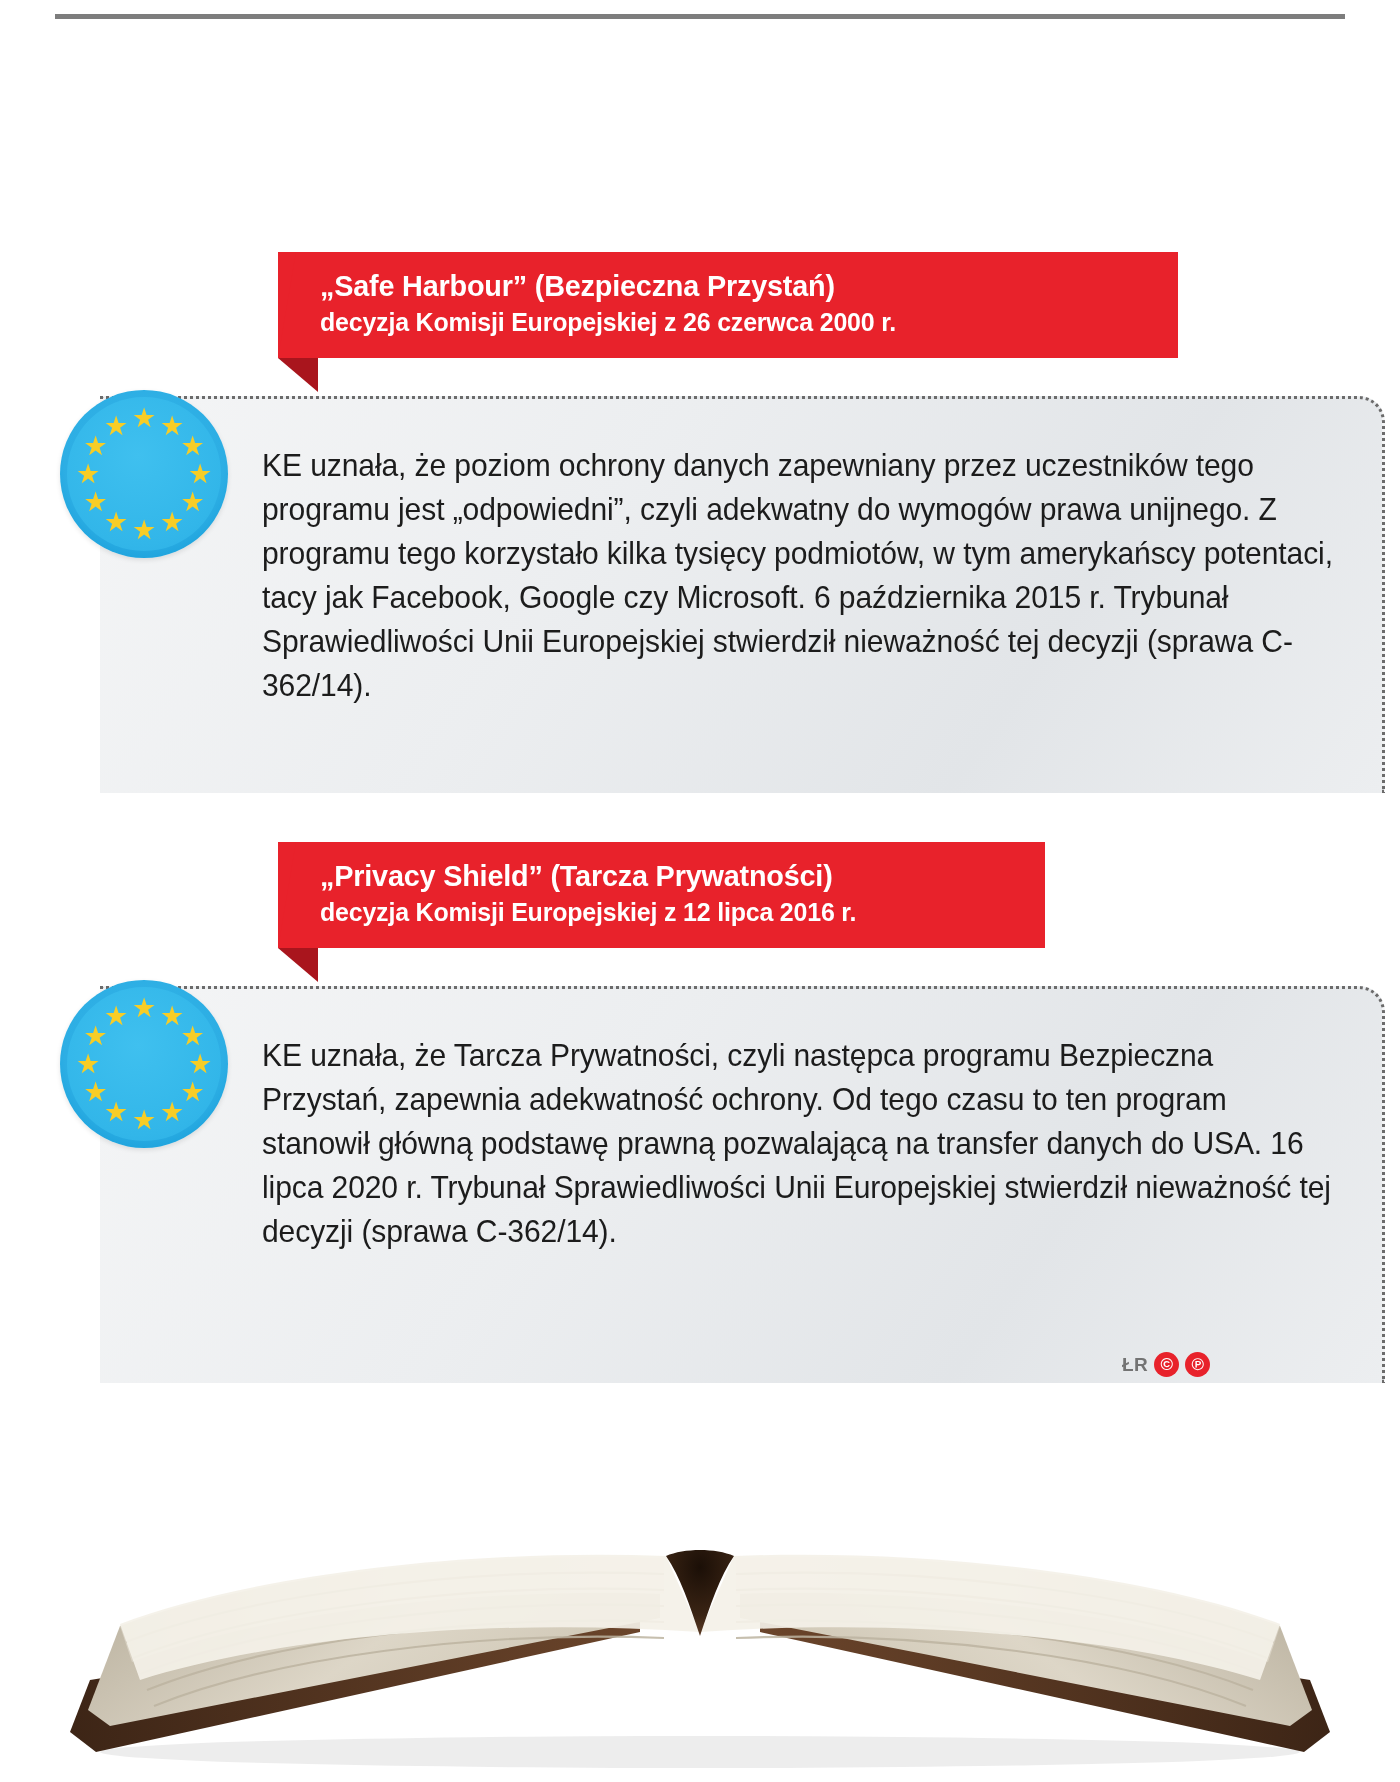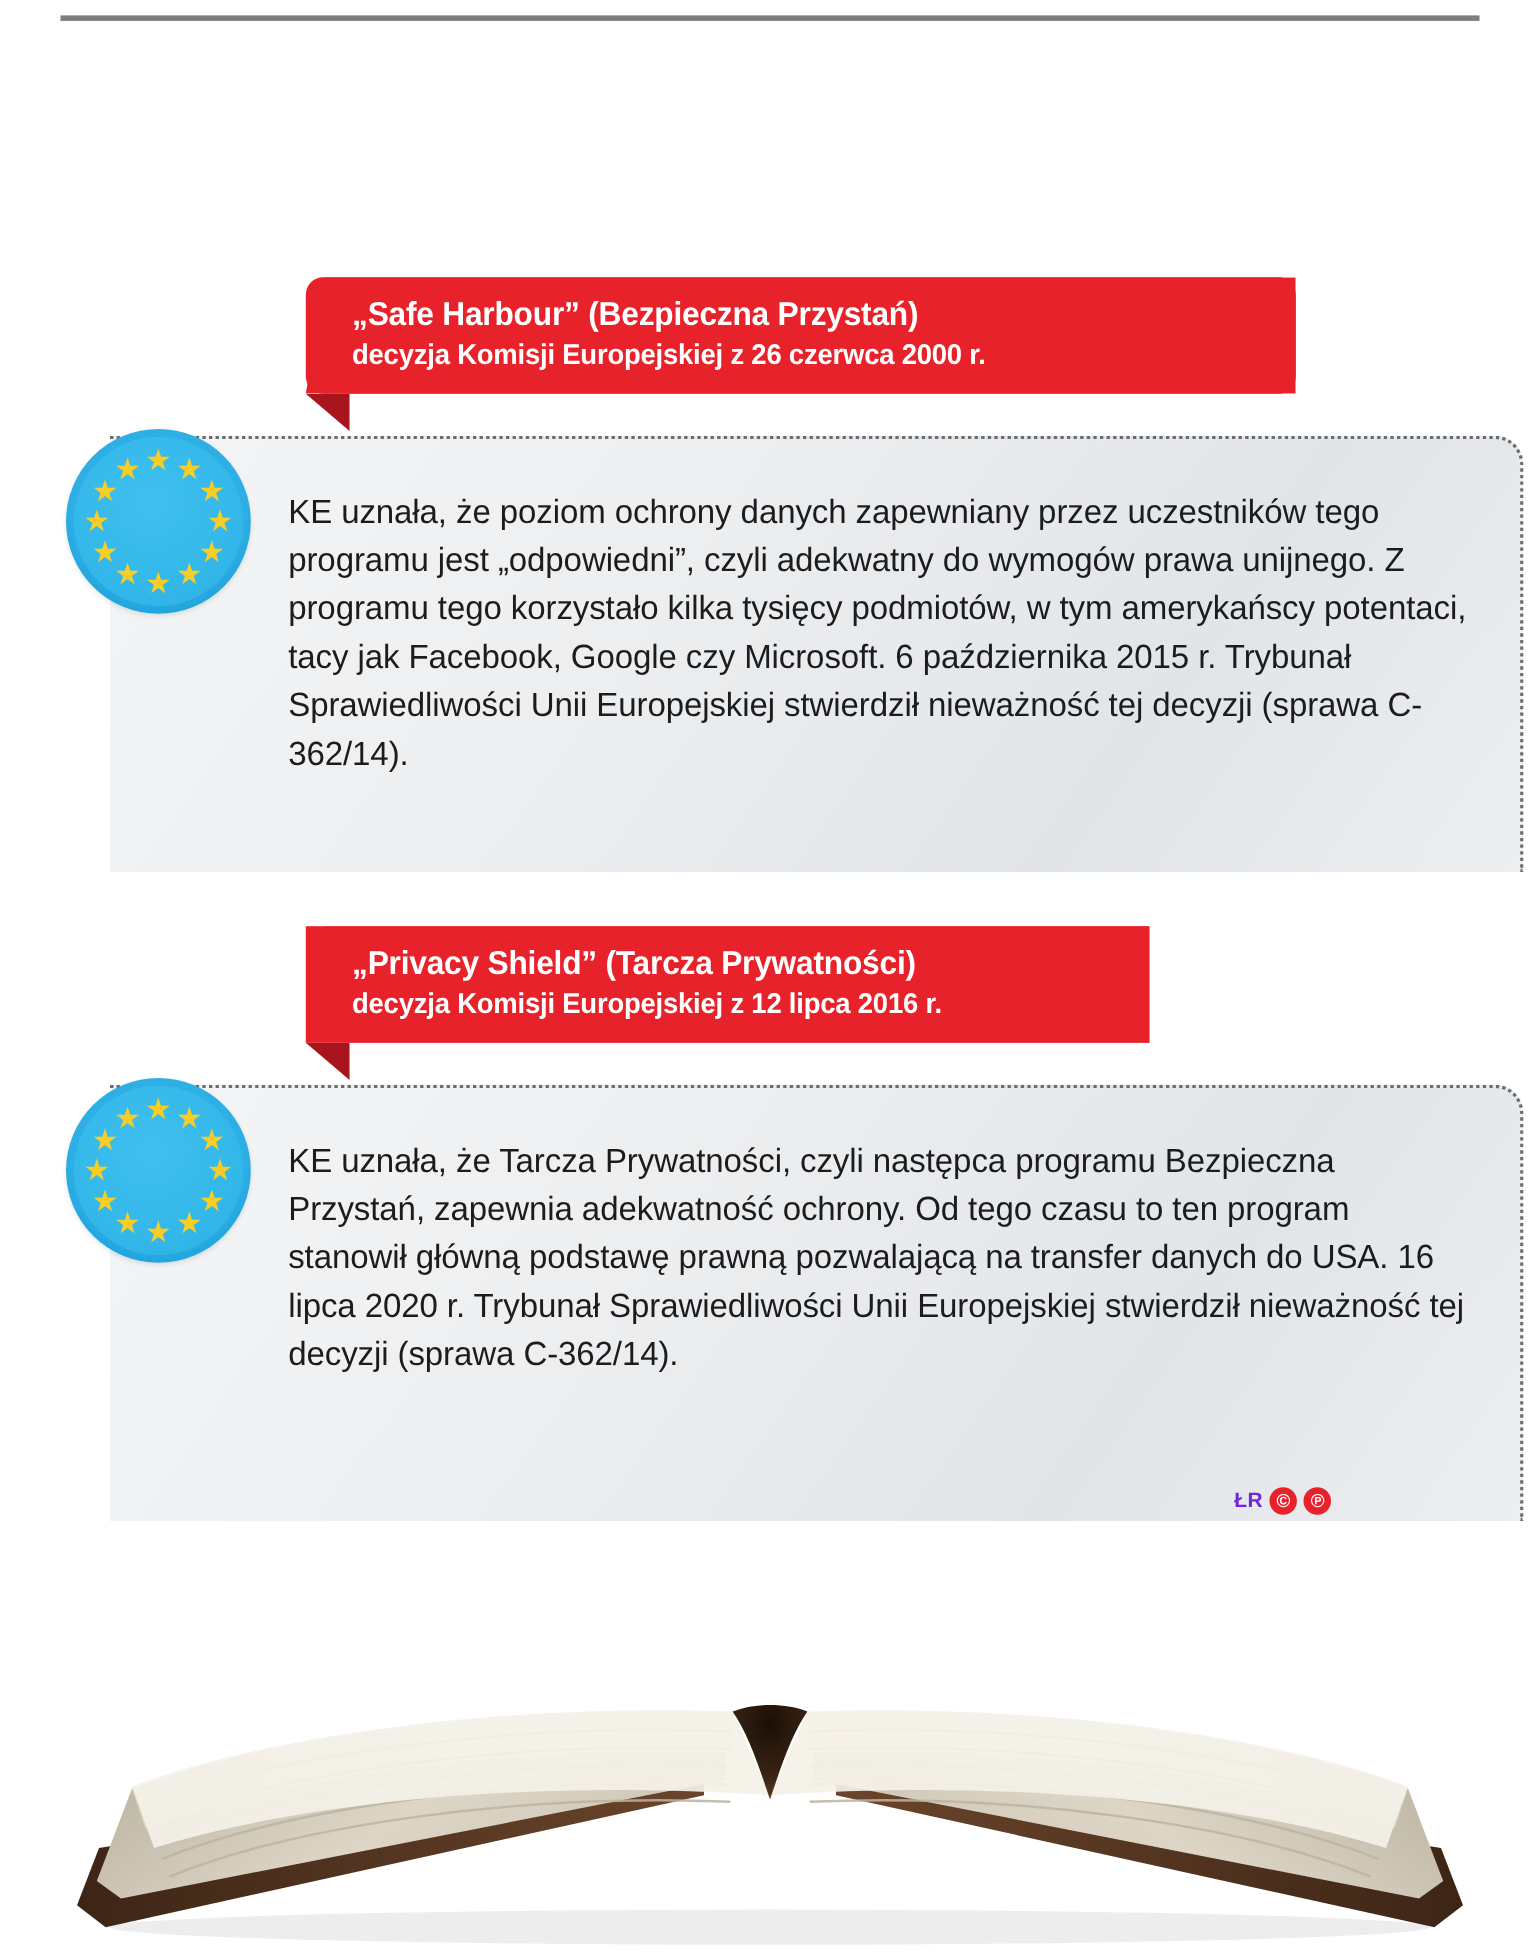--- a/index.html
+++ b/index.html
@@ -74,21 +74,21 @@
     white-space:nowrap;
   }
   .banner .bt2{
     font-size:26px;font-weight:bold;line-height:1.18;
     letter-spacing:-0.2px;
     margin-top:4px;
     transform:scaleX(0.96);transform-origin:left center;
     white-space:nowrap;
   }
 
-  #banner1{left:278px;top:252px;width:900px;border-radius:16px;}
+  #banner1{left:278px;top:252px;width:900px;}
   #banner2{left:278px;top:842px;width:767px;}
 
   
   .panel{
     position:absolute;
     background:linear-gradient(125deg,#f4f5f6 0%,#eceef0 38%,#e2e5e8 72%,#eceef0 100%);
     border-top:3px dotted #6b6b6b;
     border-right:3px dotted #6b6b6b;
     border-top-right-radius:26px;
   }
@@ -130,21 +130,21 @@
   }
   #eu1{left:60px;top:390px;}
   #eu2{left:60px;top:980px;}
 
   
   .credit{
     position:absolute;left:1122px;top:1352px;
     display:flex;align-items:center;gap:6px;
   }
   .credit .lr{
-    font-size:19px;font-weight:bold;color:#6d28d9;letter-spacing:0.5px;
+    font-size:19px;font-weight:bold;color:#737373;letter-spacing:0.5px;
   }
   .credit .cmark{
     width:25px;height:25px;border-radius:50%;
     background:#e8222b;color:#ffffff;
     font-size:17px;font-weight:bold;
     display:flex;align-items:center;justify-content:center;
     line-height:1;
   }
 
   

